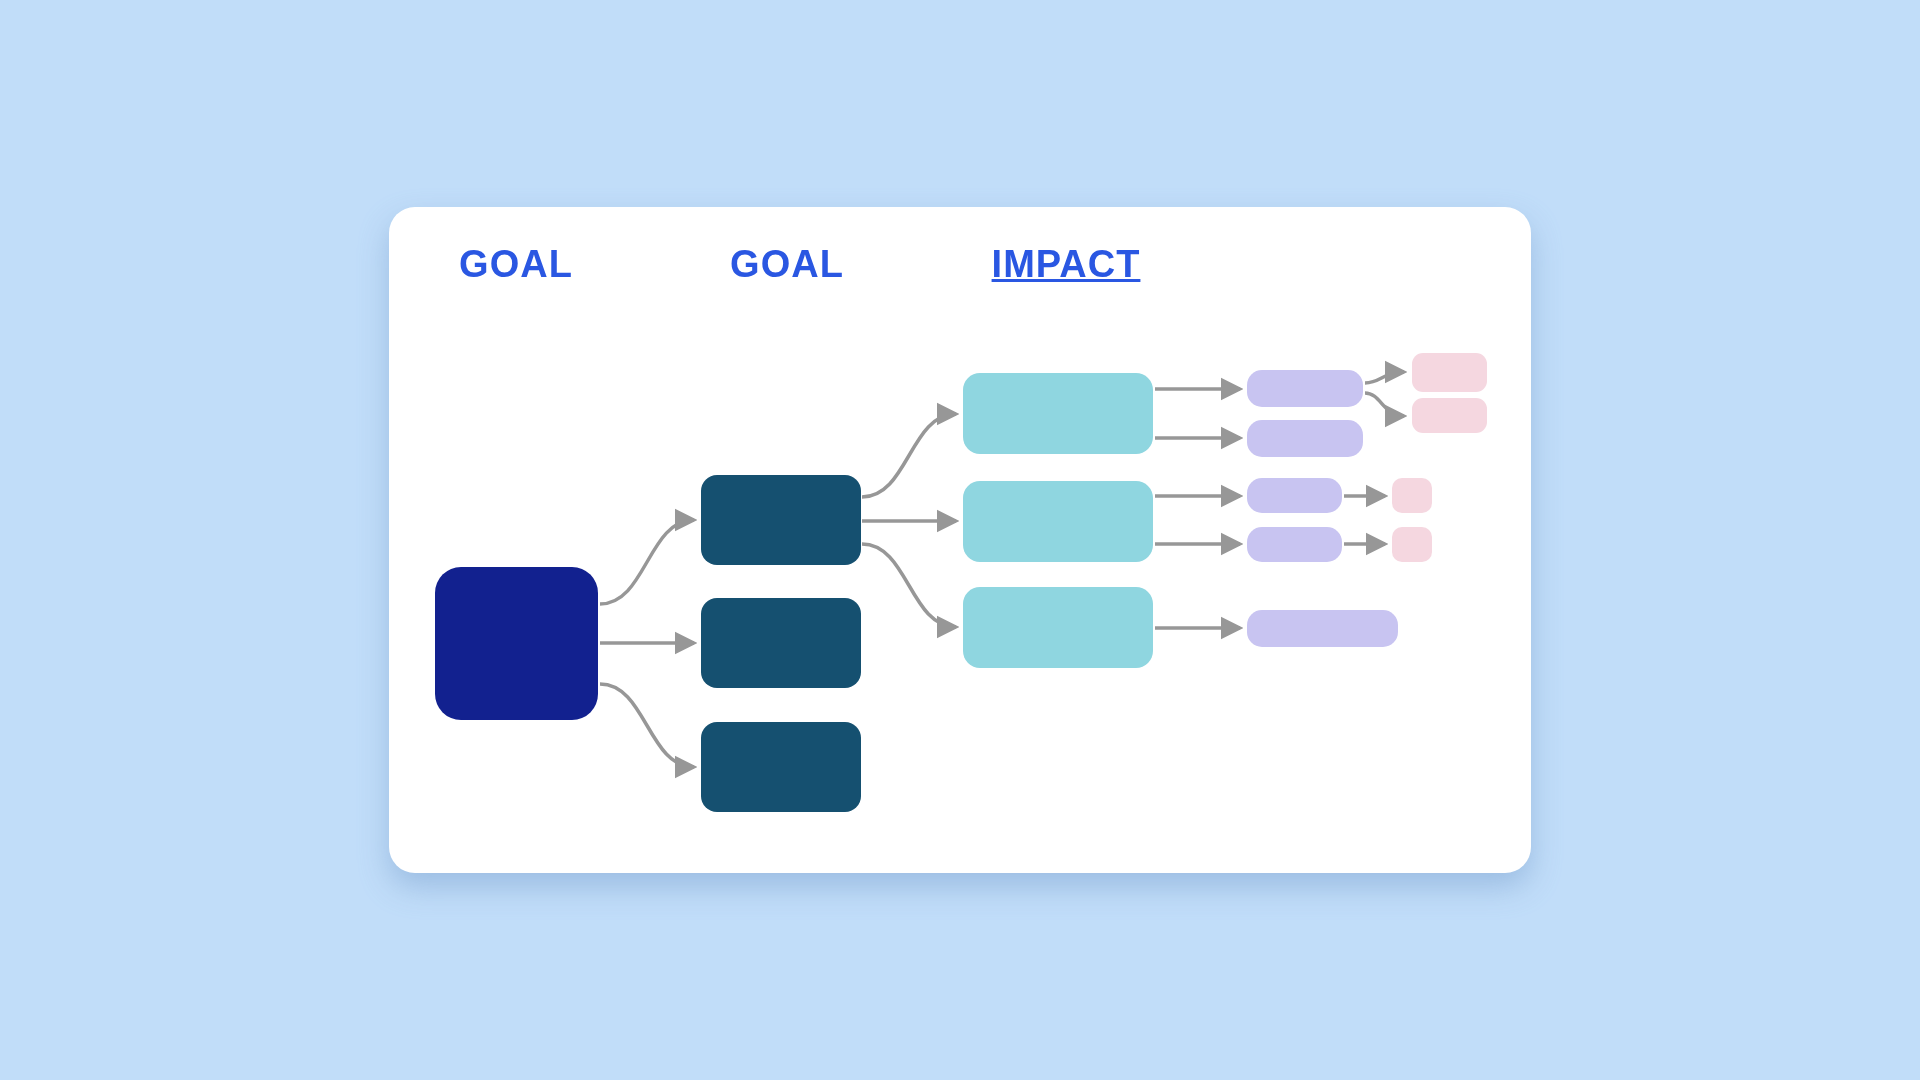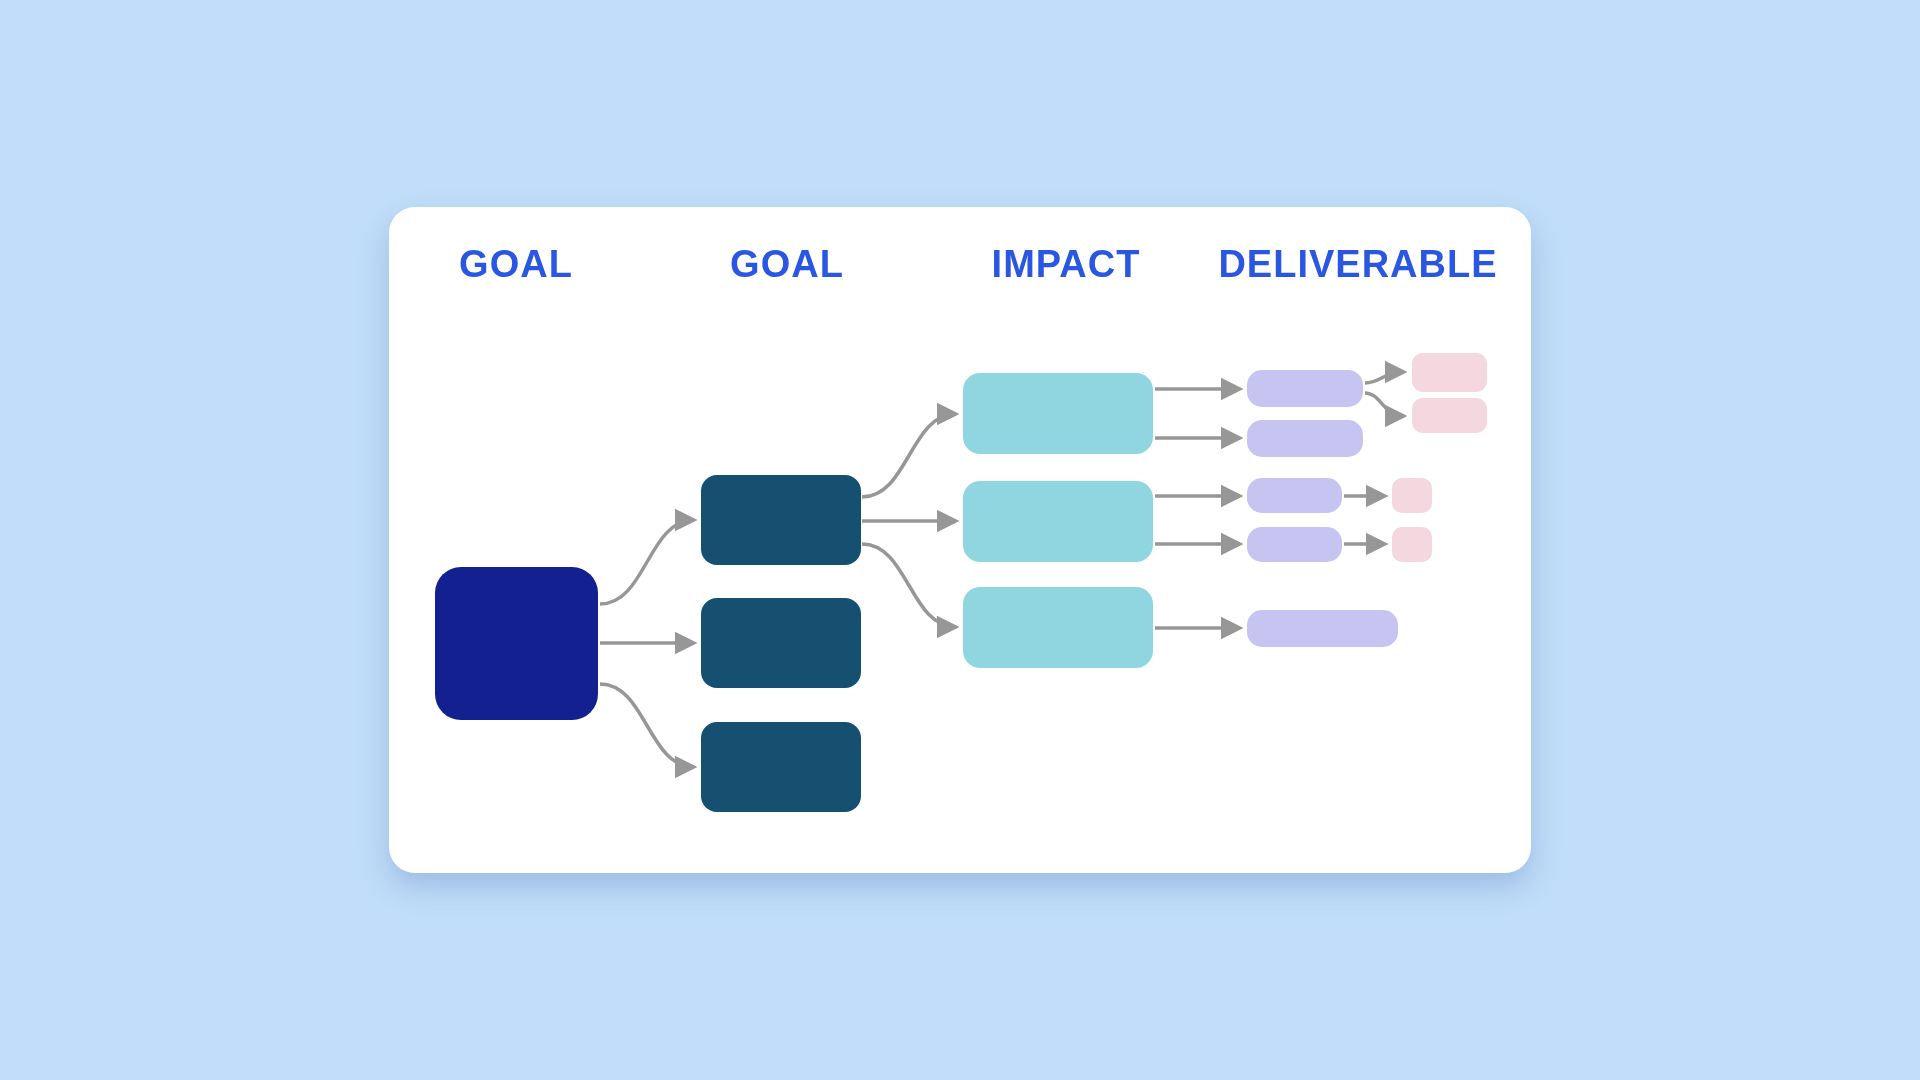--- a/index.html
+++ b/index.html
@@ -32,21 +32,21 @@
     top: 243px;
     transform: translateX(-50%);
     color: var(--c-header-text, #2A57E2);
     font-size: 38px;
     font-weight: bold;
     letter-spacing: 1px;
     white-space: nowrap;
   }
   .hdr-goal        { left: 516px;  }
   .hdr-actor       { left: 787px;  }
-  .hdr-impact      { left: 1066px; }
+  .hdr-impact      { left: 1066px; text-decoration: underline; }
   .hdr-deliverable { left: 1358px; }
 
   .node { position: absolute; }
 
   .node-goal {
     left: 435px; top: 567px; width: 163px; height: 153px;
     background: var(--c-goal-node, #12218F);
     border-radius: 26px;
   }
   .node-actor {
@@ -104,21 +104,20 @@
 </head>
 <body>
 
 <div class="stage">
 
   <div class="card"></div>
 
   <div class="col-header hdr-goal">GOAL</div>
   <div class="col-header hdr-actor">GOAL</div>
   <div class="col-header hdr-impact">IMPACT</div>
-  <div class="col-header hdr-deliverable">DELIVERABLE</div>
 
   <svg class="connector-layer" viewBox="0 0 1920 1080" xmlns="http://www.w3.org/2000/svg">
     <defs>
       <marker id="arrowhead" viewBox="0 0 10 10" refX="8.5" refY="5" markerWidth="6.5" markerHeight="7" orient="auto">
         <path class="arrowhead-shape" d="M0,0 L10,5 L0,10 Z"></path>
       </marker>
     </defs>
 
     <path class="edge" d="M 600 604 C 646 604, 648 520, 694 520" marker-end="url(#arrowhead)"></path>
     <path class="edge" d="M 600 643 H 694" marker-end="url(#arrowhead)"></path>

